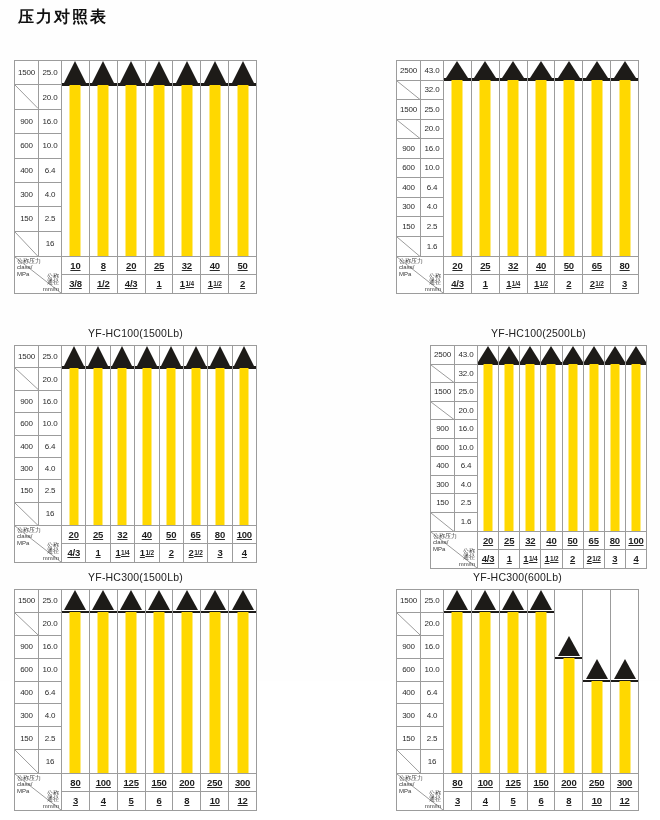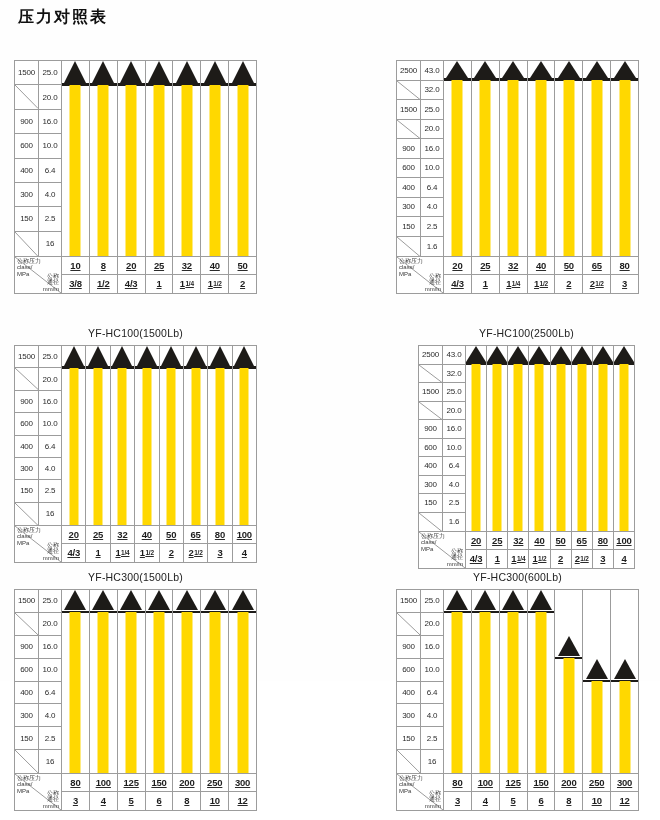--- a/index.html
+++ b/index.html
@@ -487,21 +487,21 @@
             </div>
             <div class="bcol">
               <div class="bclass">100</div>
               <div class="bsize">
                 <span>4</span>
               </div>
             </div>
           </div>
         </div>
       </div>
-      <div class="chart" style="left: 392px; top: 326px; padding-left: 26px;">
+      <div class="chart" style="left: 404px; top: 326px; padding-left: 26px;">
         <div class="chart-title">YF-HC100(2500Lb)</div>
         <div class="ctable">
           <div class="grid-area" style="height: 186px;">
             <div class="ycol y1">
               <div class="ycell" style="height: 18.6px;">2500</div>
               <div class="ycell" style="height: 18.6px;">
                 <svg class="diagsvg">
                   <line x1="0" y1="0" x2="100%" y2="100%" stroke="#9C9C9C" stroke-width="1"></line>
                 </svg>
               </div>

